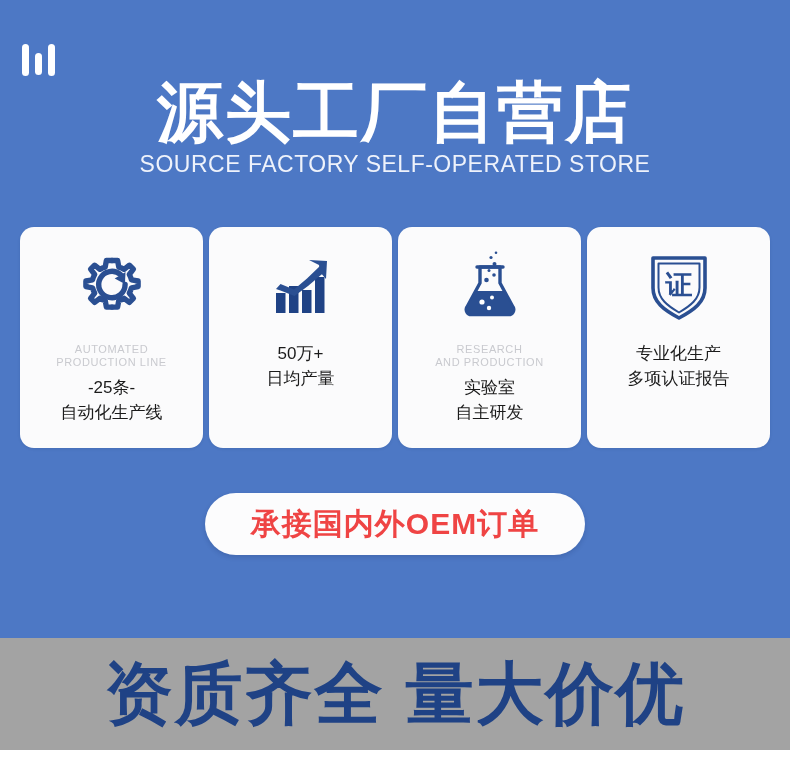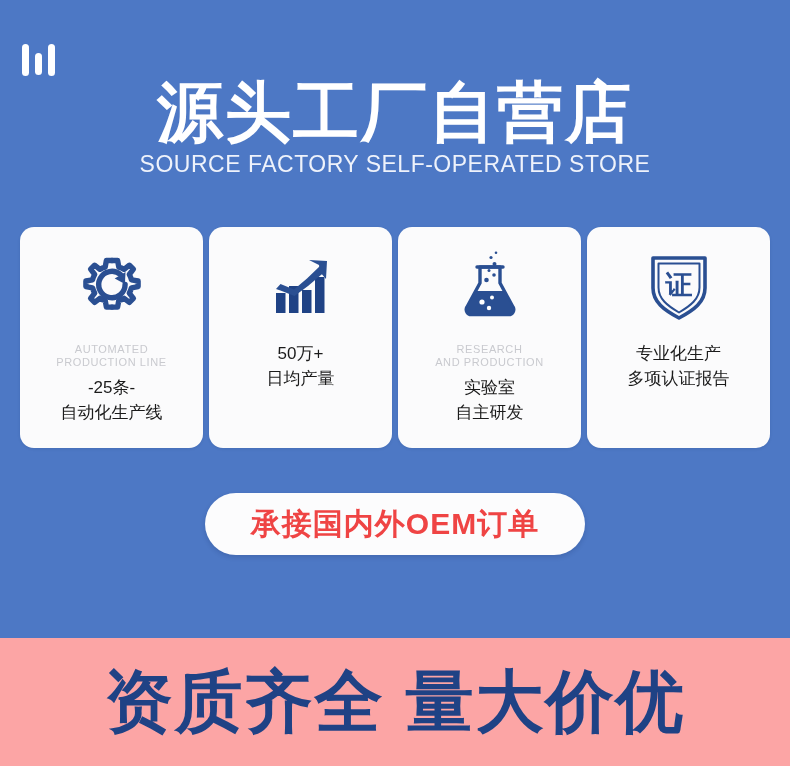--- a/index.html
+++ b/index.html
@@ -126,22 +126,22 @@
     font-size:30px;
     font-weight:bold;
     letter-spacing:1px;
     white-space:nowrap;
   }
 
   
   .slogan {
     position:absolute;
     left:0; top:638px;
-    width:790px; height:128px;
-    background:#fca5a5;
+    width:790px; height:112px;
+    background:#a3a3a3;
     display:flex;
     align-items:center;
     justify-content:center;
   }
   .slogan-text {
     color:#1f4285;
     font-size:68px;
     font-weight:bold;
     letter-spacing:2px;
     white-space:nowrap;

